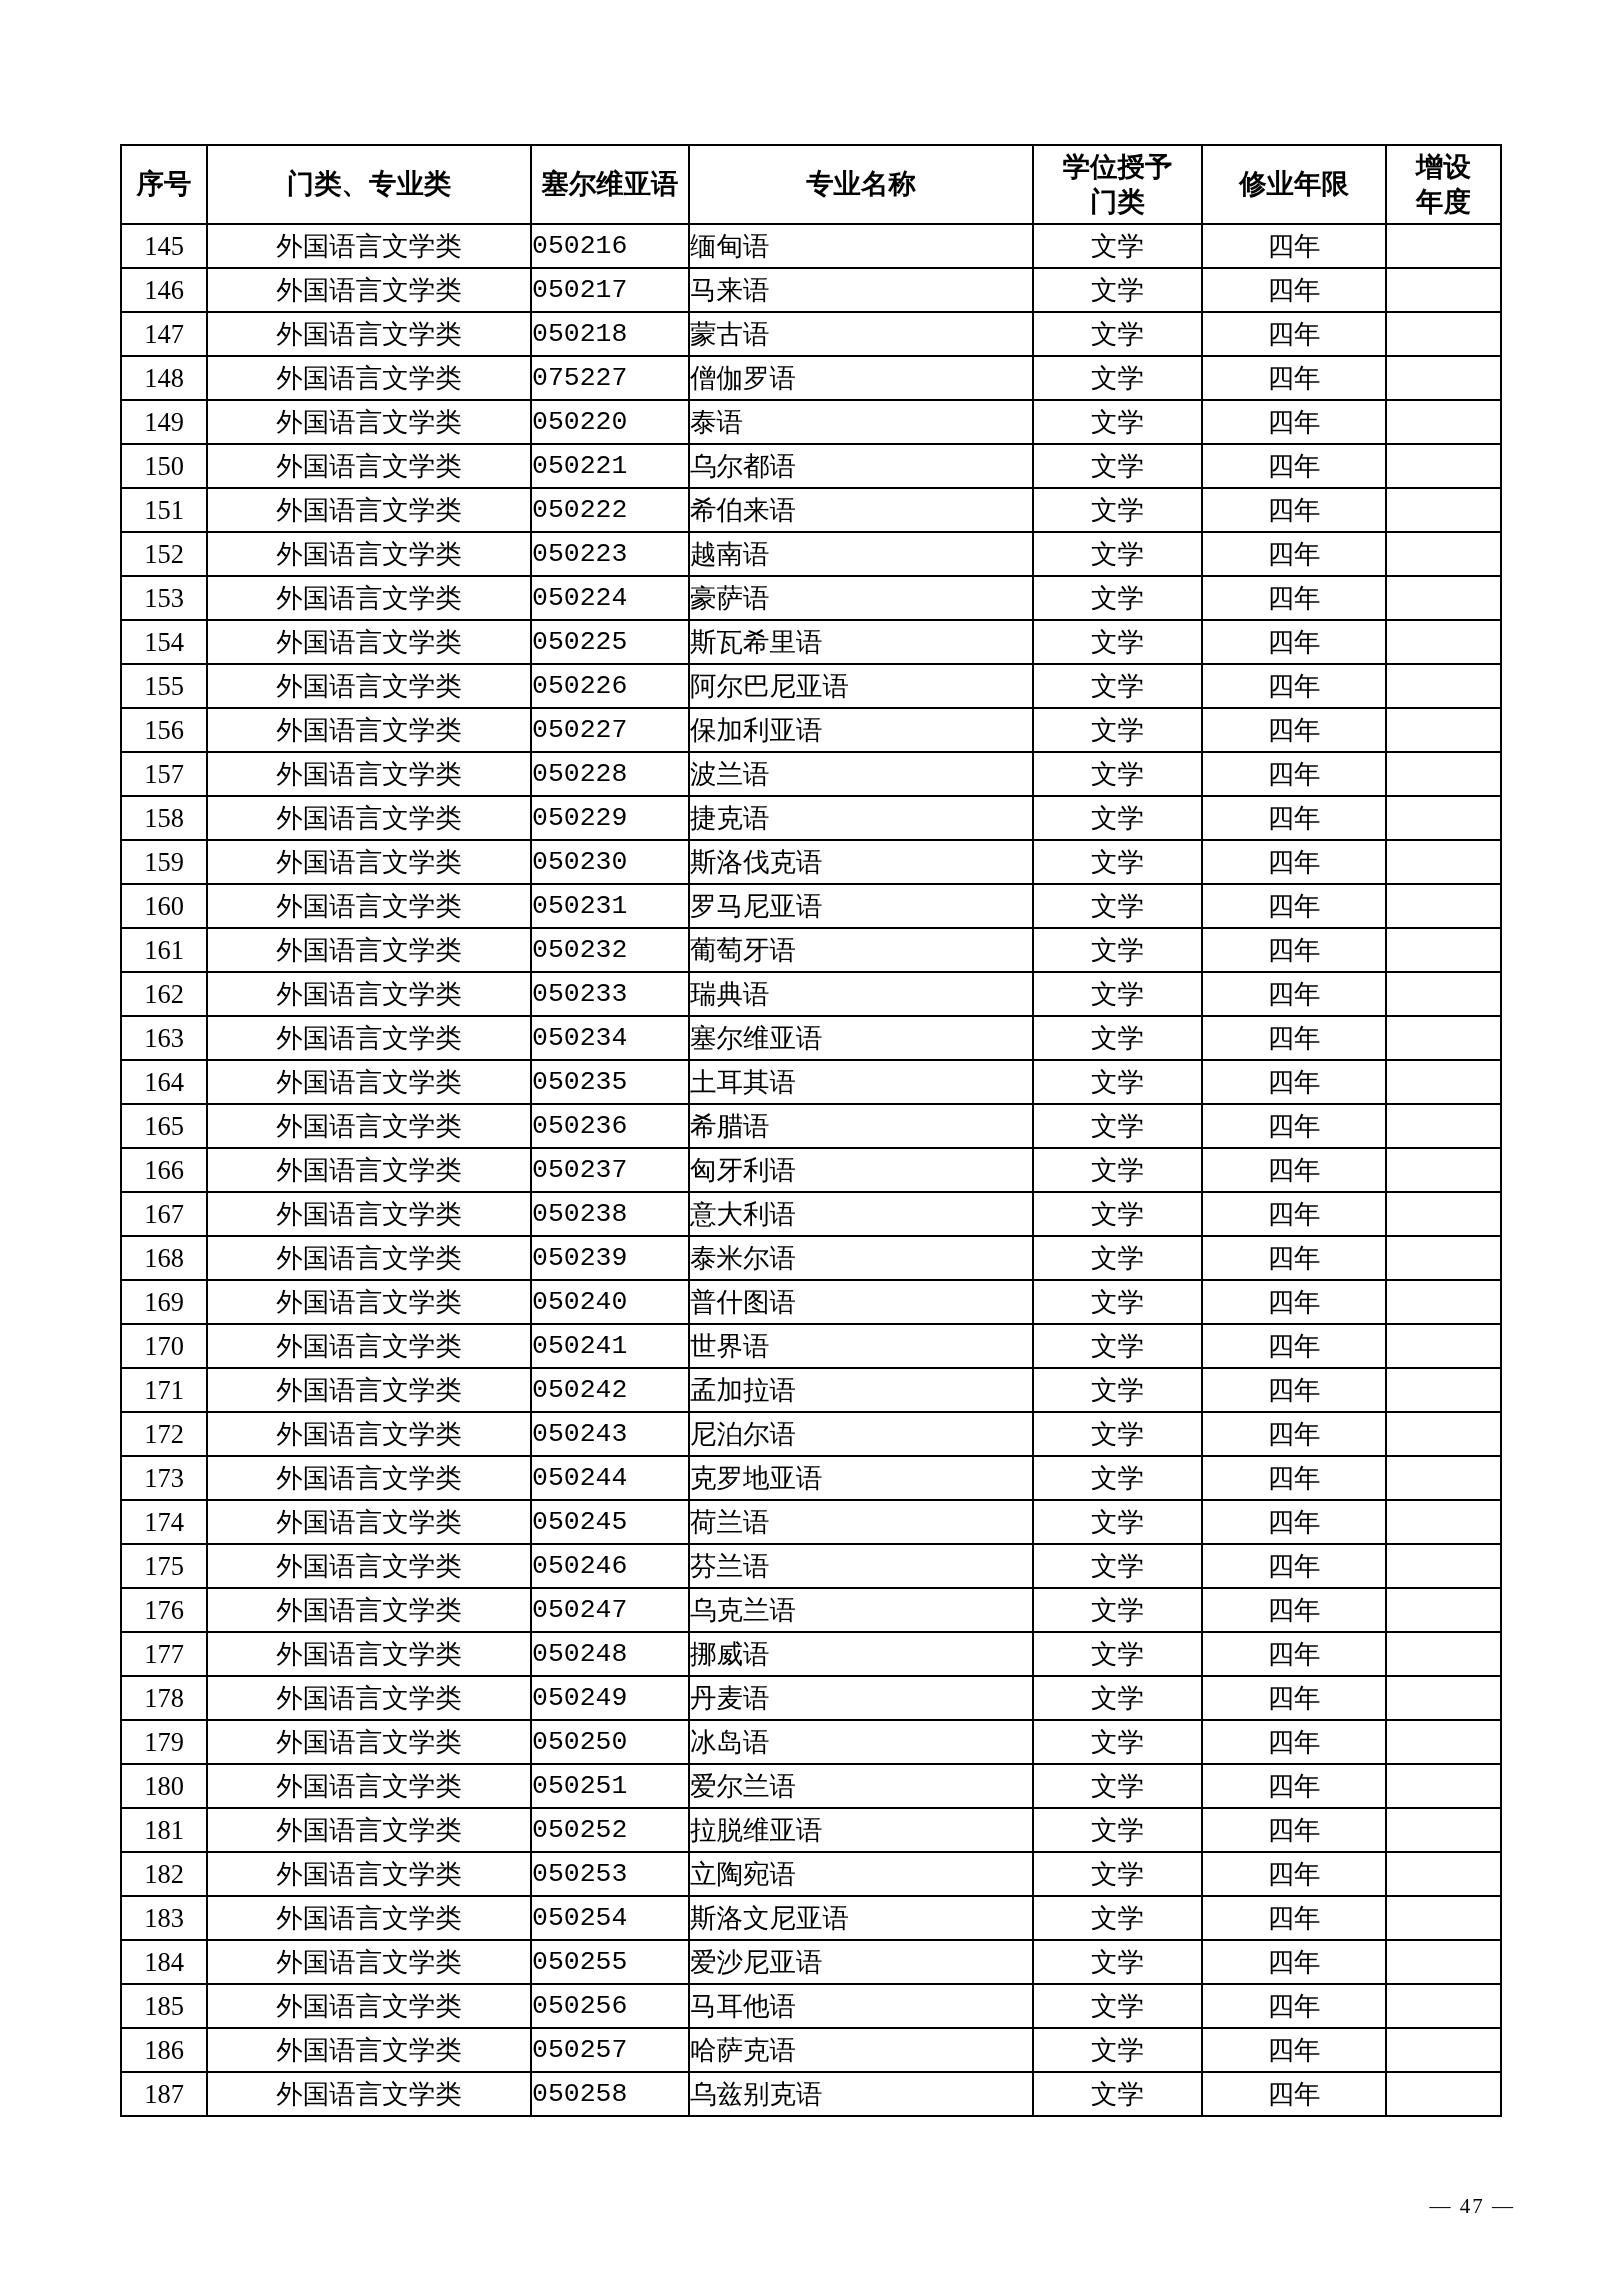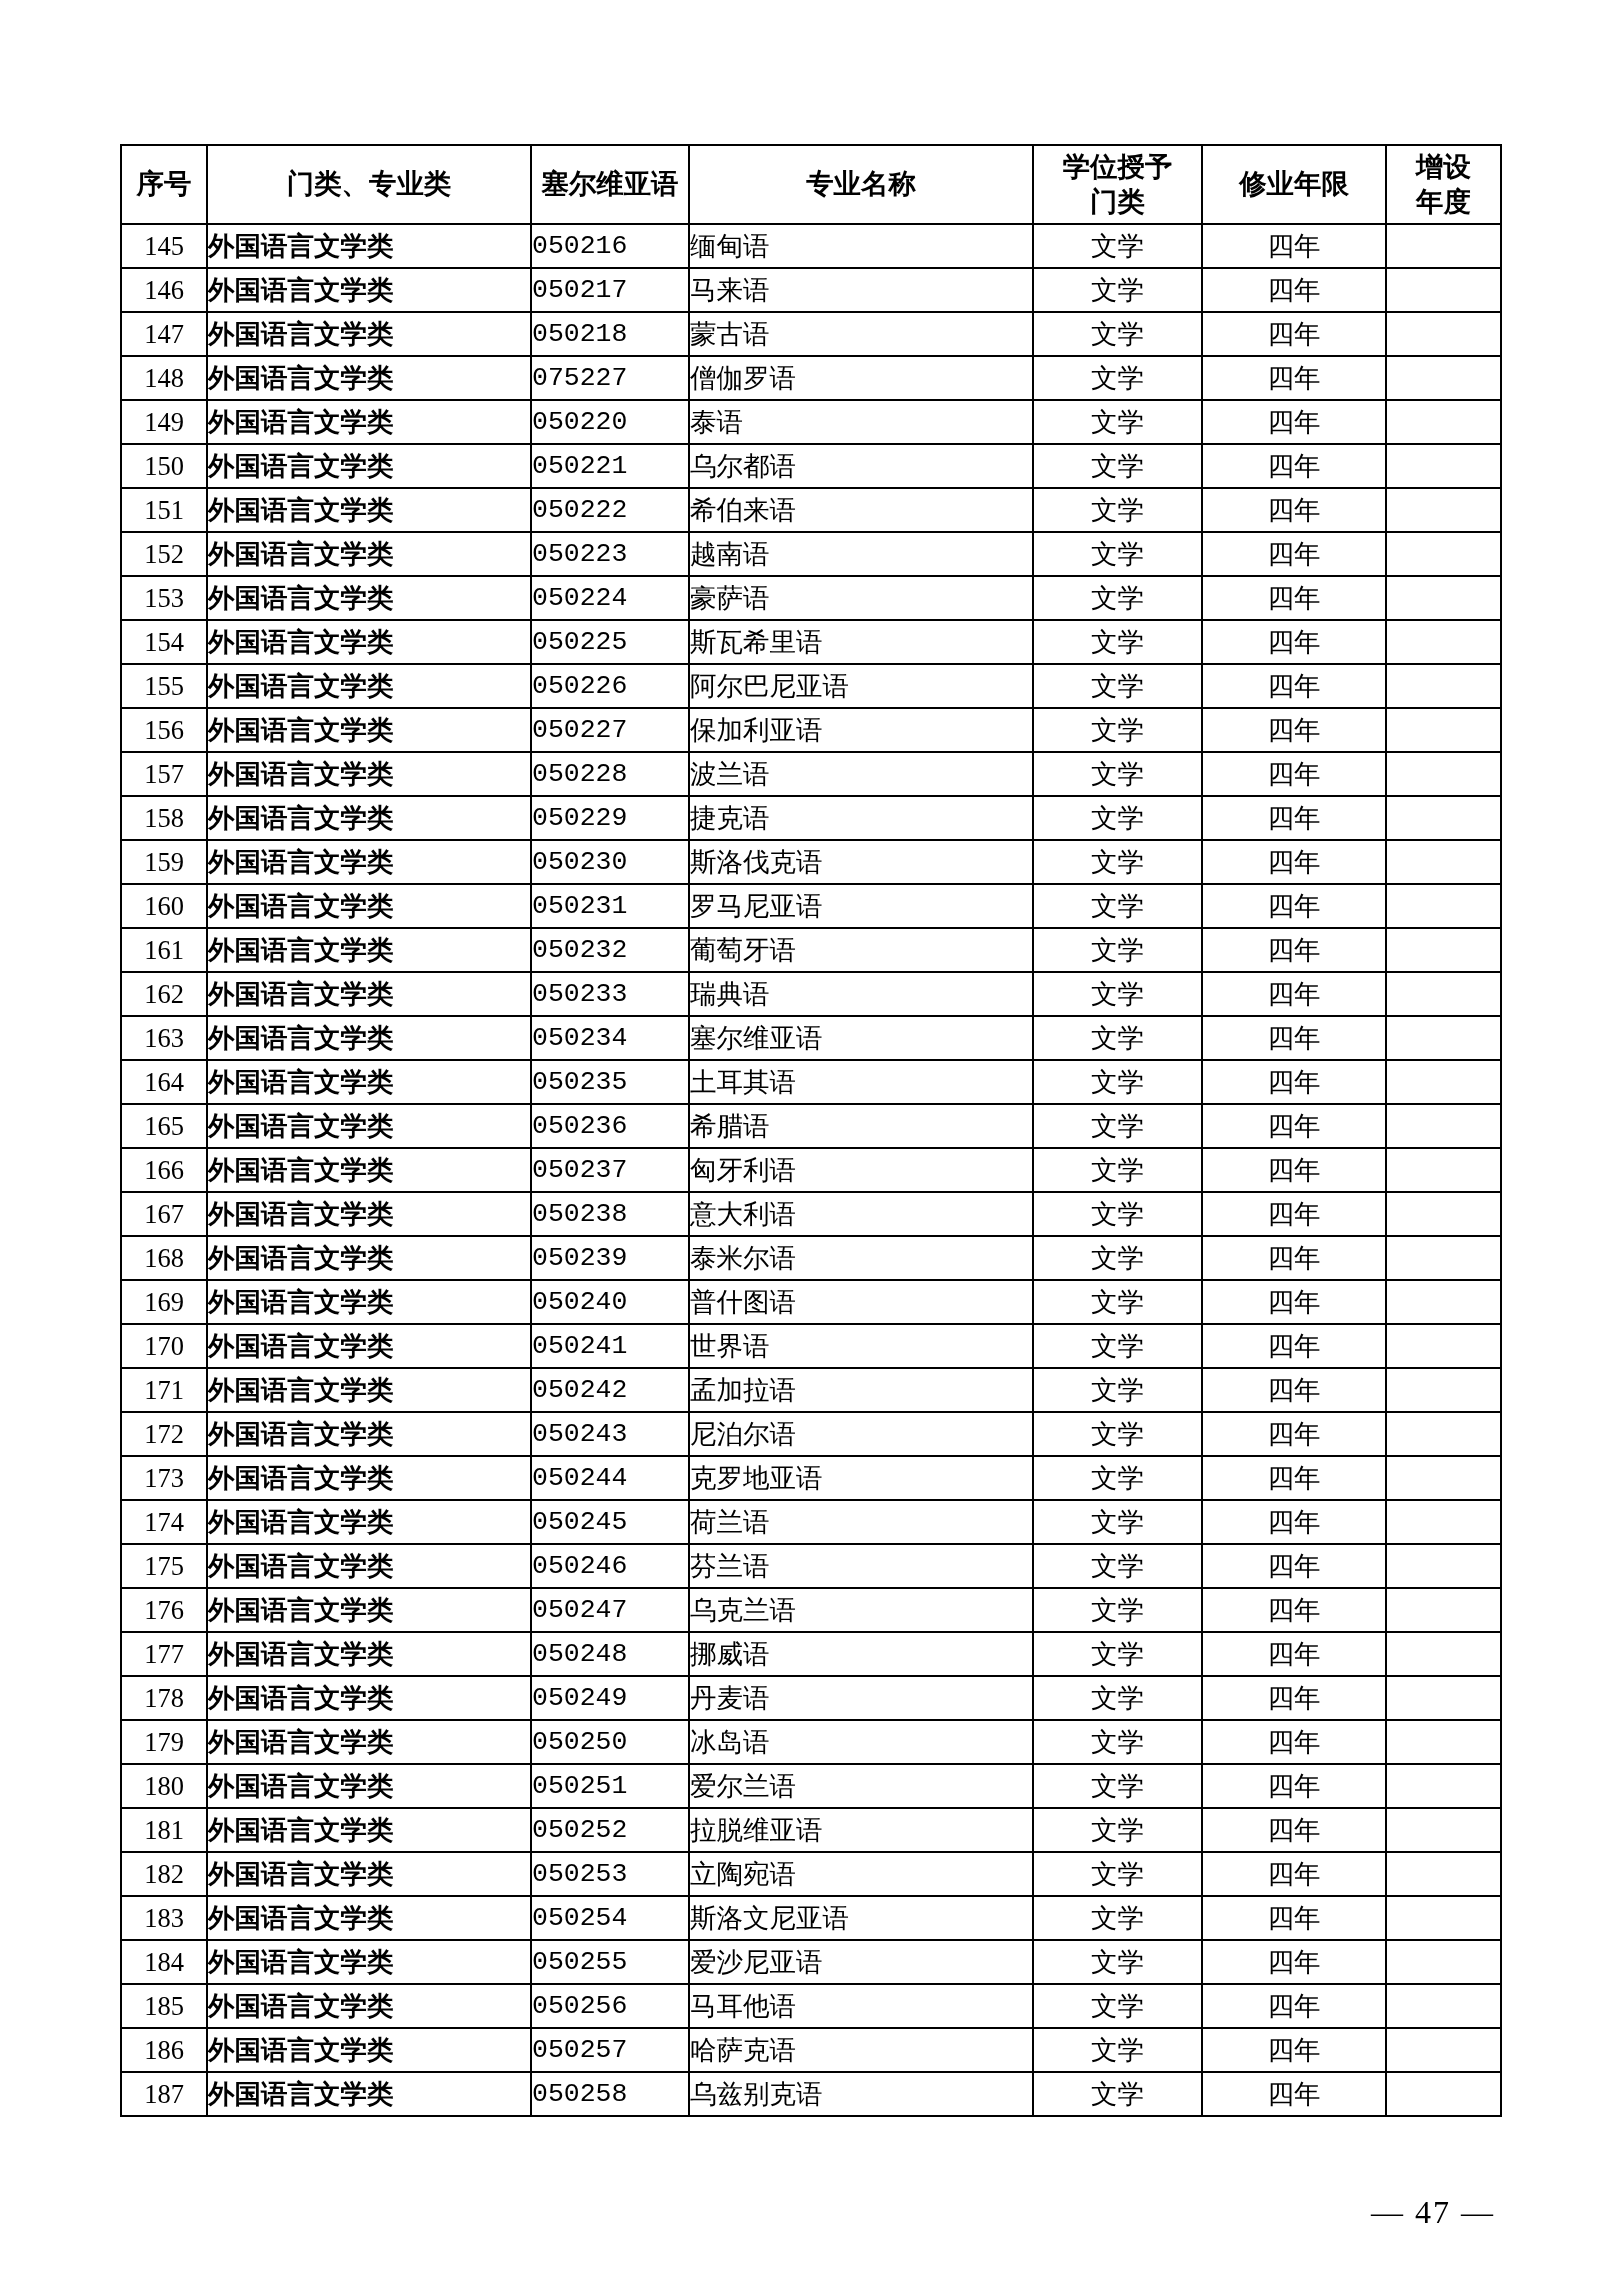--- a/index.html
+++ b/index.html
@@ -51,31 +51,31 @@
     line-height: 1;
   }
   .col-no    { width: 86px;  }
   .col-cat   { width: 324px; }
   .col-code  { width: 158px; }
   .col-name  { width: 344px; }
   .col-degree{ width: 169px; }
   .col-years { width: 184px; }
   .col-added { width: 115px; }
   .cell-no     { text-align: center; }
-  .cell-cat    { text-align: left; padding-left: 5.9px; font-weight: bold; }
+  .cell-cat    { text-align: center; padding-left: 5.9px; }
   .cell-code   { text-align: left; padding-left: 4.9px; font-family: Liberation Mono, monospace; }
   .cell-name   { text-align: left; padding-left: 9.8px; }
   .cell-degree { text-align: center; }
   .cell-years  { text-align: center; }
   .cell-added  { text-align: center; }
   .page-number {
     position: absolute;
     top: 2194px;
-    right: 126px;
-    font-size: 32px;
+    right: 106px;
+    font-size: 21px;
     letter-spacing: 2px;
     white-space: nowrap;
   }
 </style>
 </head>
 <body>
 
 <table class="catalog-table">
   <colgroup>
     <col class="col-no">

